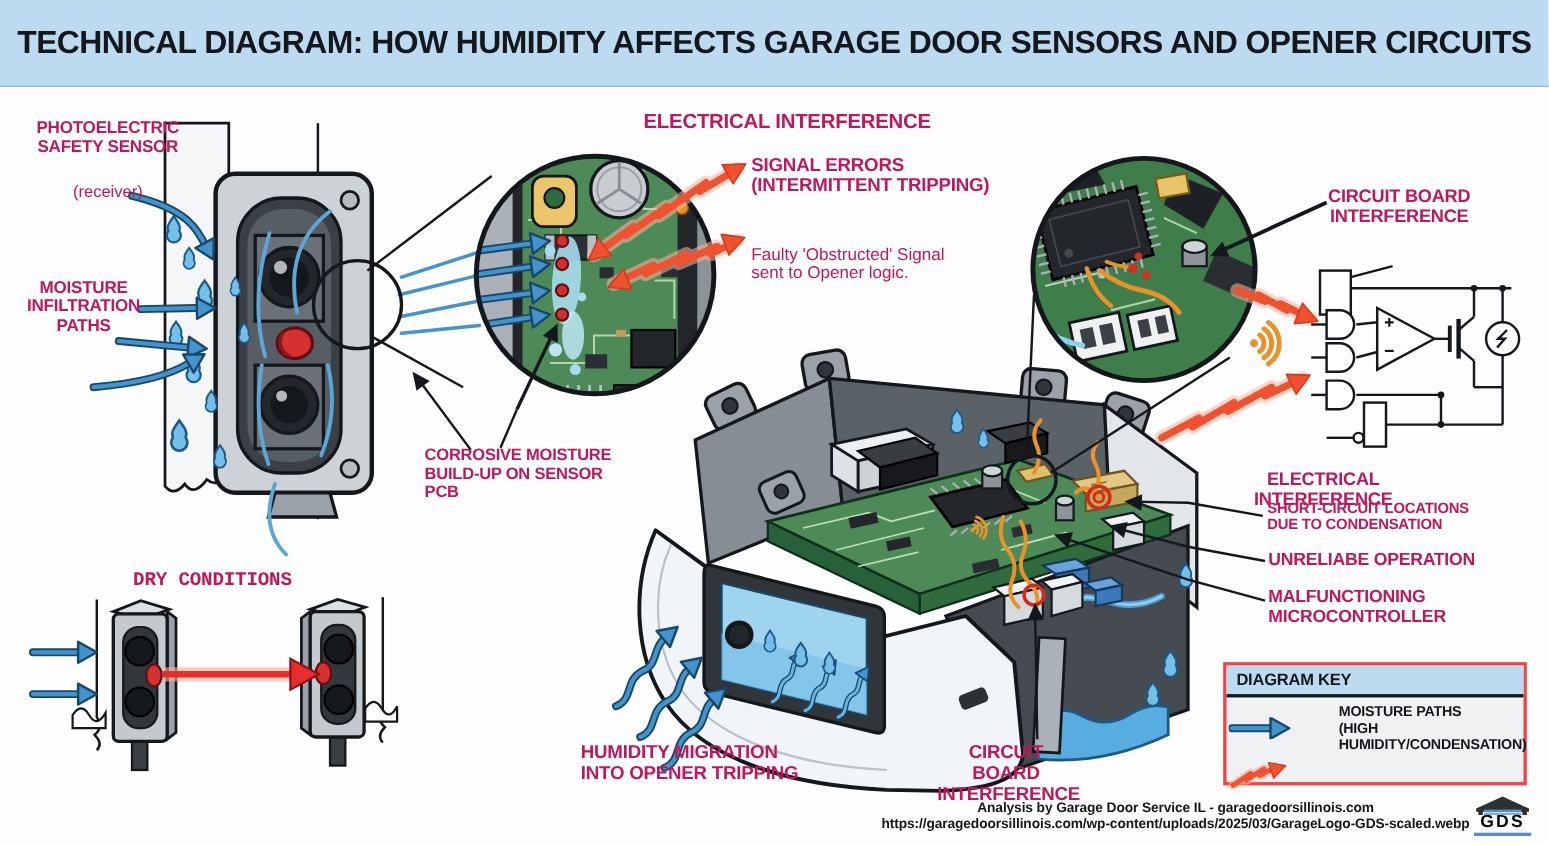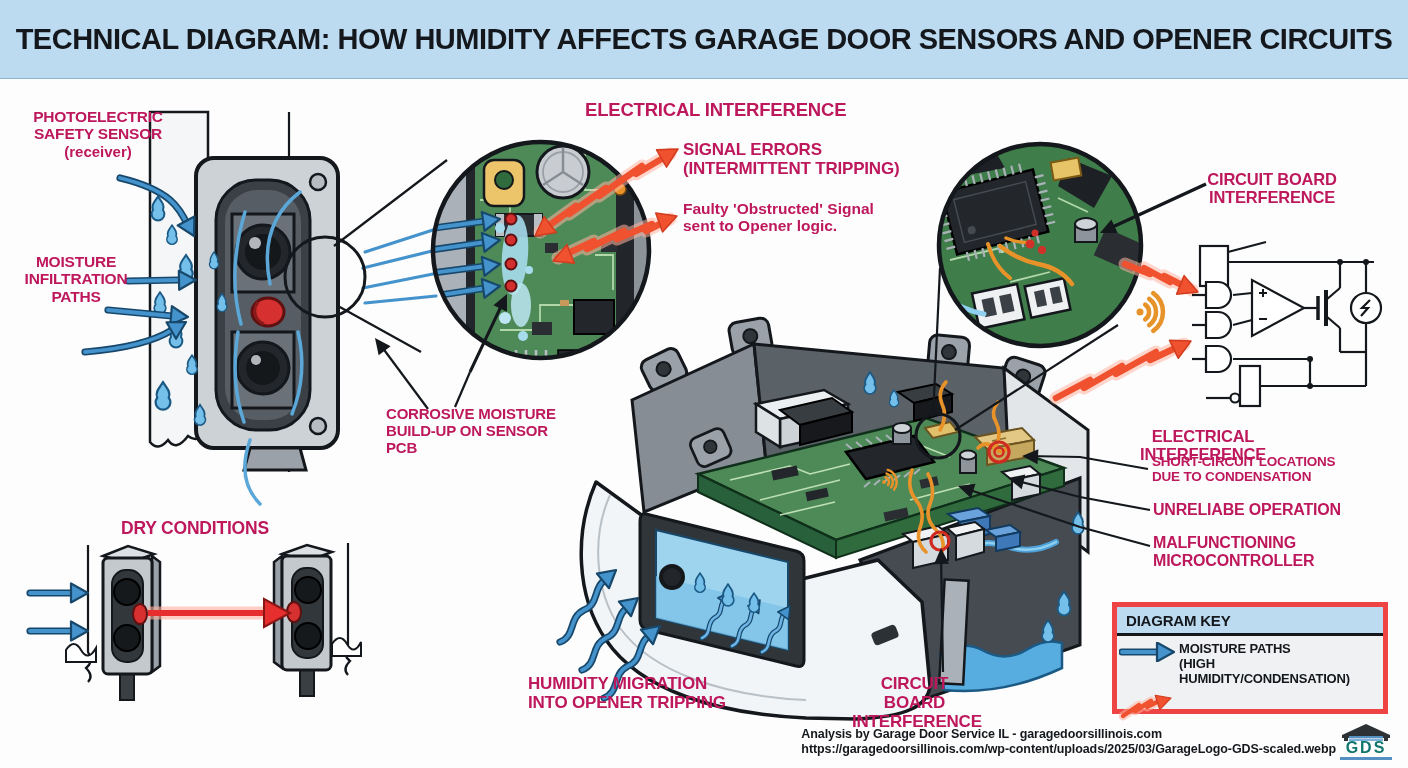--- a/index.html
+++ b/index.html
@@ -5,49 +5,49 @@
   html,body{margin:0;padding:0;background:#ffffff;}
   #stage{position:relative;width:1408px;height:768px;overflow:hidden;background:#fdfdfd;
          font-family:"Liberation Sans","DejaVu Sans",sans-serif;color:#14181c;}
   
   #titlebar{position:absolute;left:0;top:0;width:1408px;height:78px;background:var(--header_bg,#bcdaf0);
             border-bottom:1px solid #8fb5cf;display:flex;align-items:center;justify-content:center;}
   #titlebar h1{margin:0;font-size:29px;font-weight:800;letter-spacing:-0.5px;color:#14181c;white-space:nowrap;}
   
   .lbl{position:absolute;font-weight:800;line-height:1.12;letter-spacing:-0.2px;white-space:pre-line;color:#be185d;}
   .lbl.c{text-align:center;}
-  .lbl.n{font-weight:700;letter-spacing:0;}
+  .lbl.n{font-weight:400;letter-spacing:0;margin-top:23px;}
   
   svg{position:absolute;left:0;top:0;}
   .ln{fill:none;stroke:#14181c;stroke-width:2.2;}
   .bl-out{fill:none;stroke:#17486b;stroke-width:7.2;stroke-linecap:round;}
   .bl-in{fill:none;stroke:var(--moisture_blue,#4593cc);stroke-width:3.8;stroke-linecap:round;}
   .bl-out-s{fill:none;stroke:#17486b;stroke-width:5;stroke-linecap:round;}
   .bl-in-s{fill:none;stroke:#6db4e4;stroke-width:2.6;stroke-linecap:round;}
   .bl-thin{fill:none;stroke:var(--moisture_blue,#4593cc);stroke-width:3.2;stroke-linecap:round;}
   .lt-glow{fill:none;stroke:#ffb4a0;stroke-width:13;stroke-linecap:round;stroke-linejoin:round;opacity:.55;}
   .lt-core{fill:none;stroke:var(--interference_red,#f0512f);stroke-width:6.5;stroke-linecap:round;stroke-linejoin:round;}
   .ora{fill:none;stroke:var(--interference_orange,#e8922a);stroke-width:3.6;stroke-linecap:round;}
   .trace{fill:none;stroke:#b2d8aa;stroke-width:1.8;}
   .trace2{fill:none;stroke:#bfe0b5;stroke-width:1.6;}
   
-  #key{position:absolute;left:1112px;top:602px;width:276px;height:112px;border:5px solid #ef4444;
+  #key{position:absolute;left:1112px;top:602px;width:276px;height:112px;border:3px solid #ef4444;
        background:#f0f1f2;box-sizing:border-box;}
   #key .khead{height:26px;background:var(--header_bg,#bcdaf0);border-bottom:3px solid #14181c;
        display:flex;align-items:center;padding-left:9px;font-size:15px;font-weight:800;letter-spacing:-0.2px;}
-  #key .krow{display:flex;align-items:flex-start;margin-top:6px;}
+  #key .krow{display:flex;align-items:center;margin-top:6px;gap:40px;}
   #key .kicon{width:62px;flex:0 0 62px;display:flex;justify-content:center;}
   #key .ktext{font-size:13px;font-weight:800;line-height:1.15;letter-spacing:-0.2px;white-space:pre-line;}
   #key .kicon svg{position:static;}
   
-  #attribution{position:absolute;right:72px;top:727px;text-align:left;font-size:12.5px;font-weight:700;
+  #attribution{position:absolute;right:72px;top:727px;text-align:center;font-size:12.5px;font-weight:700;
        line-height:1.22;letter-spacing:-0.1px;white-space:pre-line;}
   #logo{position:absolute;left:1340px;top:722px;width:52px;text-align:center;}
   #logo svg{position:static;display:block;margin:0 auto;}
-  #logo .gds{font-size:16px;font-weight:800;letter-spacing:2px;color:#0f766e;line-height:1;margin-top:-1px;}
+  #logo .gds{font-size:16px;font-weight:800;letter-spacing:2px;color:#000000;line-height:1;margin-top:-1px;}
   #logo .bar{height:3px;background:#5590c2;margin-top:1px;}
 </style>
 </head>
 <body>
 
 <div id="stage">
 
 <svg width="1408" height="768" viewBox="0 0 1408 768">
   <defs>
     <polygon id="bhead" points="0,0 -17,-9.5 -17,9.5" fill="var(--moisture_blue,#4593cc)" stroke="#17486b" stroke-width="2.2" stroke-linejoin="round"></polygon>
@@ -517,21 +517,21 @@
 <div class="lbl" style="left:386px;top:406px;width:180px;font-size:15px;">CORROSIVE MOISTURE
 BUILD-UP ON SENSOR
 PCB</div>
 
 <div class="lbl" style="left:585px;top:100px;font-size:18.5px;">ELECTRICAL INTERFERENCE</div>
 <div class="lbl" style="left:683px;top:140px;font-size:17px;">SIGNAL ERRORS
 (INTERMITTENT TRIPPING)</div>
 <div class="lbl n" style="left:683px;top:200px;font-size:15.5px;">Faulty 'Obstructed' Signal
 sent to Opener logic.</div>
 
-<div class="lbl" style="left:121px;top:519px;font-size:17.5px;">DRY CONDITIONS</div>
+<div class="lbl" style="left:121px;top:519px;font-size:17.5px;font-family:Liberation Mono, monospace;">DRY CONDITIONS</div>
 
 <div class="lbl" style="left:528px;top:674px;font-size:17px;">HUMIDITY MIGRATION
 INTO OPENER TRIPPING</div>
 <div class="lbl c" style="left:852px;top:674px;width:125px;font-size:17px;">CIRCUIT BOARD
 INTERFERENCE</div>
 
 <div class="lbl c" style="left:1202px;top:170px;width:140px;font-size:16.5px;">CIRCUIT BOARD
 INTERFERENCE</div>
 <div class="lbl c" style="left:1138px;top:399px;width:130px;font-size:16.5px;margin-top:28px;">ELECTRICAL
 INTERFERENCE</div>

